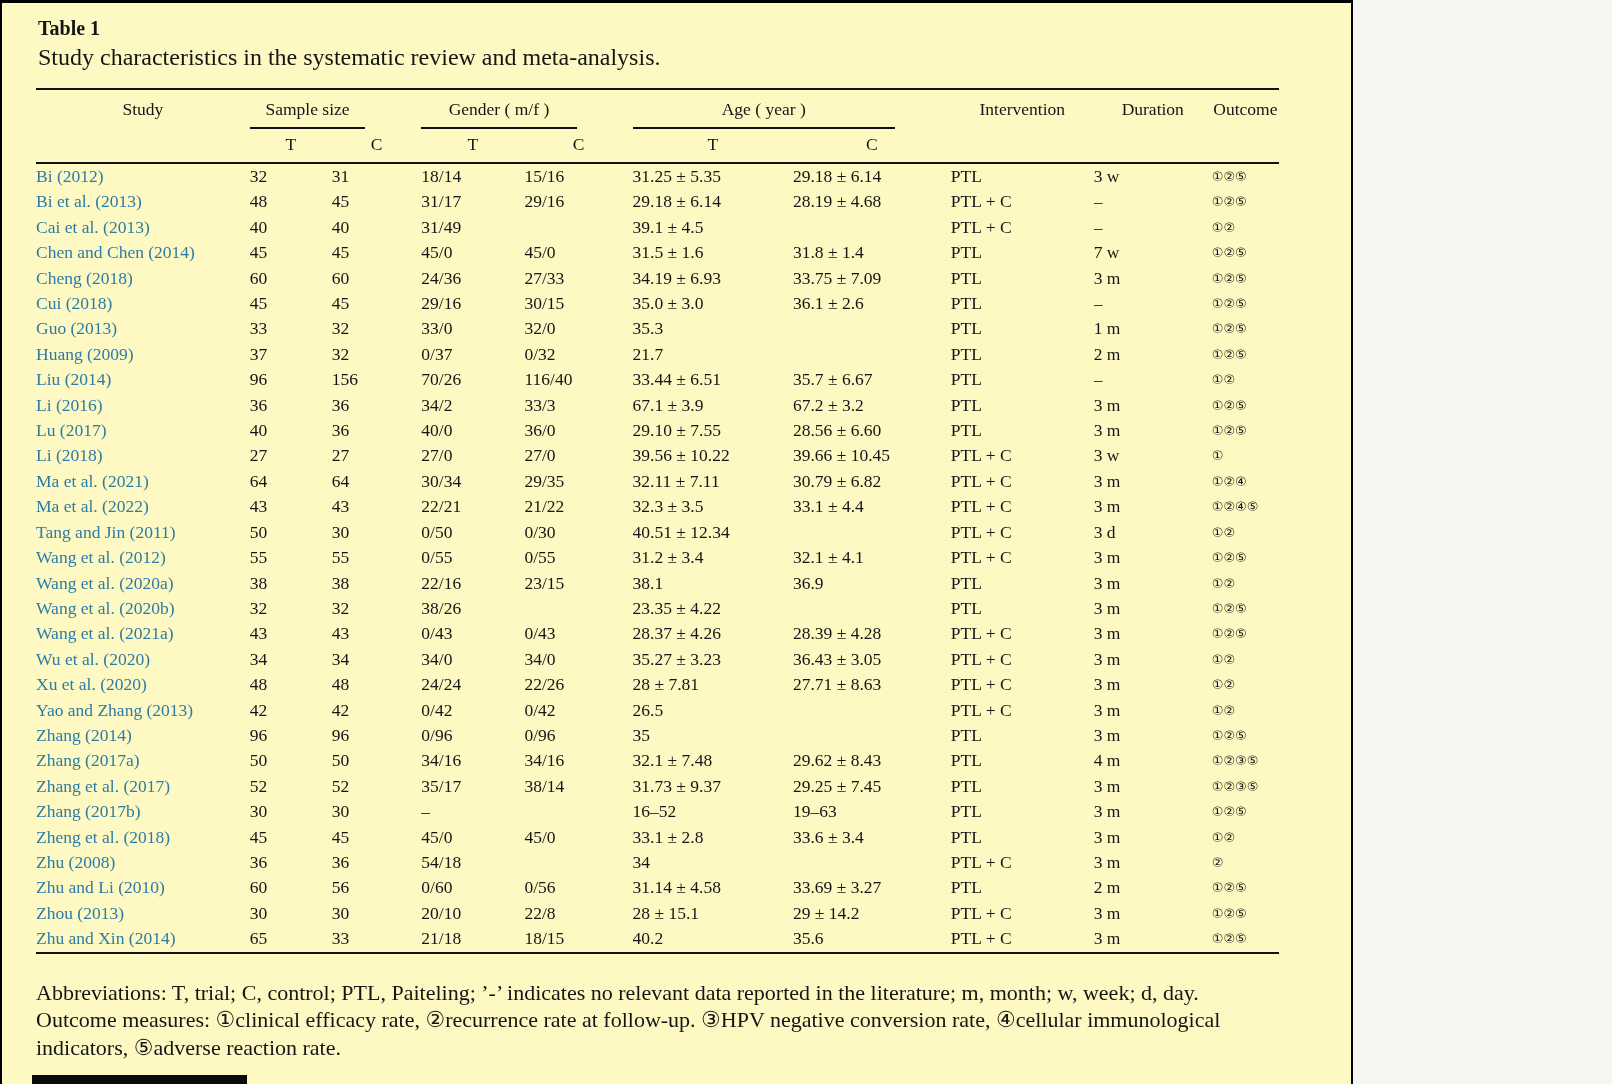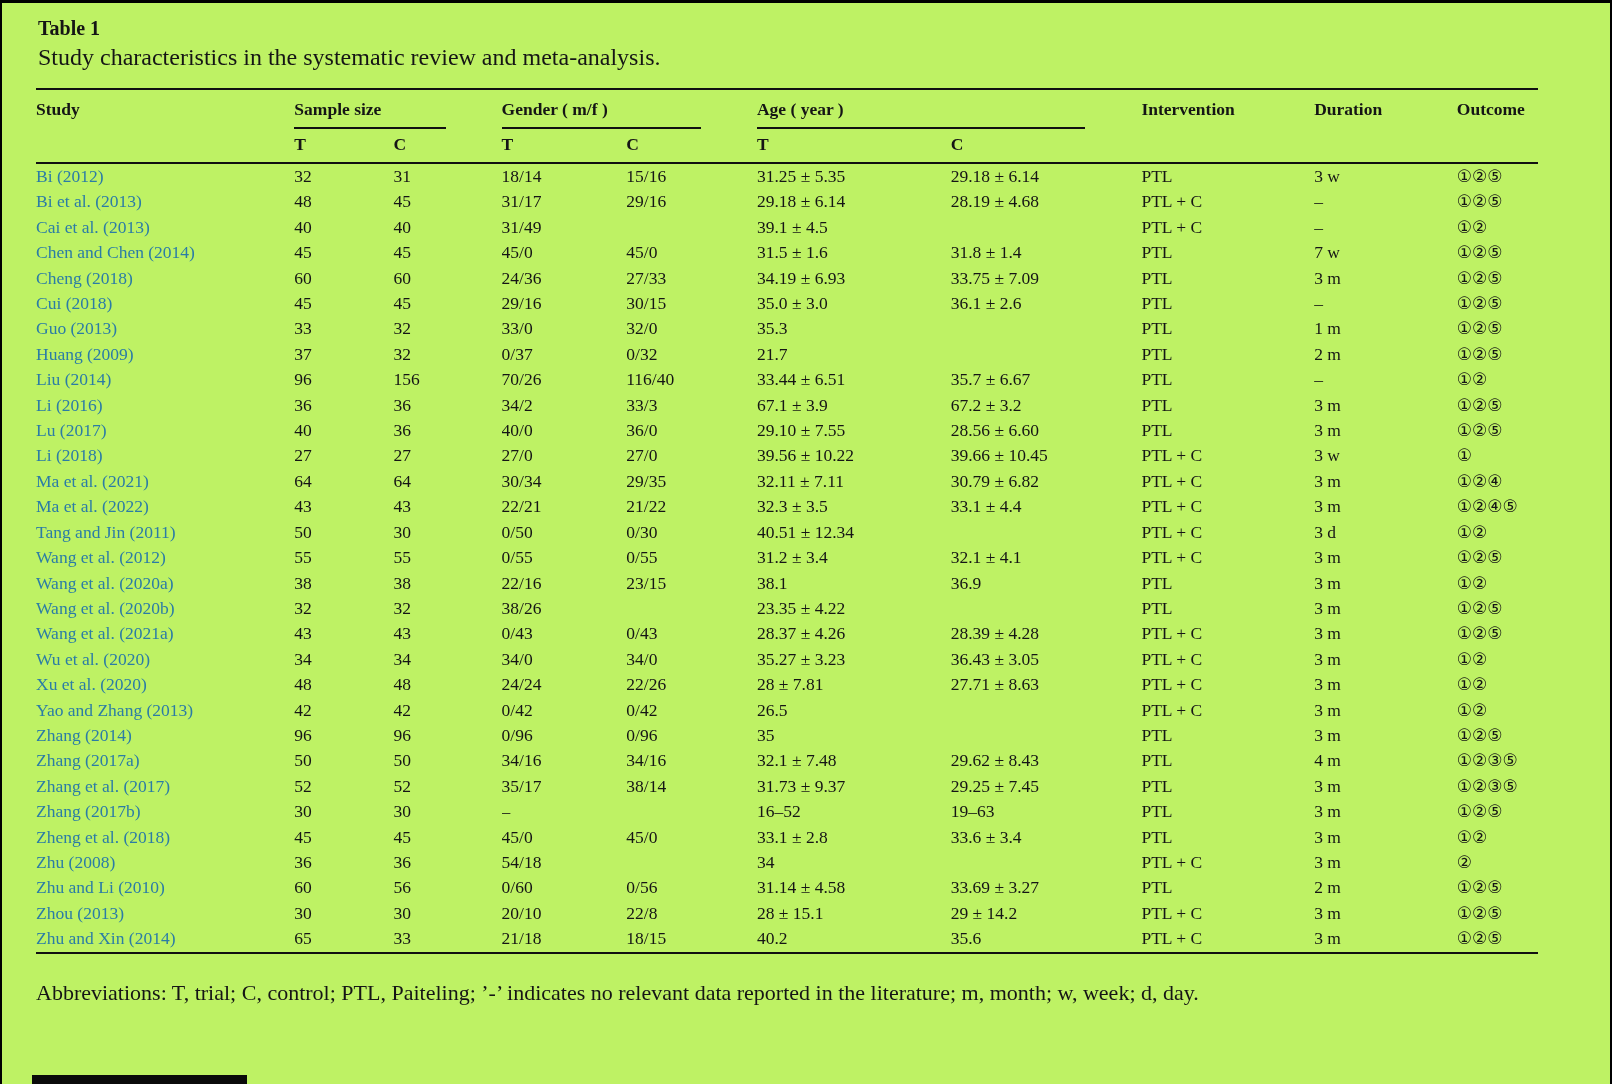--- a/index.html
+++ b/index.html
@@ -5,22 +5,22 @@
   * { box-sizing: border-box; }
   html, body { margin: 0; padding: 0; }
   body {
     width: 1612px; height: 1084px;
     background: #f6f5f1;
     font-family: "Liberation Serif", "DejaVu Serif", serif;
     color: #151515;
   }
   .page {
     position: relative;
-    width: 1612px; height: 1084px;
-    background: #bef264;
+    width: 1353px; height: 1084px;
+    background: #fef9c3;
     border-top: 3px solid #000;
     border-left: 2px solid #000;
     border-right: 2px solid #000;
     padding: 12px 72px 0 34px;
     overflow: hidden;
   }
   .title { font-size: 20px; font-weight: bold; margin: 2px 0 4px 2px; }
   .caption { font-size: 24px; margin: 0 0 17px 2px; }
 
   table {
@@ -36,22 +36,22 @@
   col.c-sc     { width: 7.2%; }
   col.c-gt     { width: 8.3%; }
   col.c-gc     { width: 8.7%; }
   col.c-at     { width: 12.9%; }
   col.c-ac     { width: 12.7%; }
   col.c-int    { width: 11.5%; }
   col.c-dur    { width: 9.5%; }
   col.c-out    { width: 5.4%; }
 
   thead th {
-    font-weight: bold;
-    text-align: left;
+    font-weight: normal;
+    text-align: center;
     vertical-align: top;
     padding: 9px 0 0 0;
     border-bottom: 2px solid #111;
   }
   thead th.span2 { border-bottom: none; }
   .grp {
     border-bottom: 2px solid #111;
     padding-bottom: 7px;
     margin-right: 56px;
   }
@@ -61,21 +61,21 @@
   tbody td {
     padding: 0;
     line-height: 25.4px;
     height: 25.4px;
     white-space: nowrap;
     overflow: hidden;
   }
   tbody td.study { color: #2b7ca6; cursor: pointer; }
   tbody td.outcome {
     font-family: "Liberation Serif", "DejaVu Sans", serif;
-    font-size: 17px;
+    font-size: 13px;
   }
   .footnotes { margin-top: 25px; font-size: 22px; line-height: 27.5px; }
   .footnotes p { margin: 0; }
   .artifact-bar {
     position: absolute;
     left: 30px; bottom: 0;
     width: 215px; height: 9px;
     background: #0a0a0a;
   }
 </style>
@@ -495,16 +495,17 @@
     <td>35.6</td>
     <td>PTL + C</td>
     <td>3 m</td>
     <td class="outcome">①②⑤</td>
   </tr>
       </tbody>
   </table>
 
   <div class="footnotes">
     <p>Abbreviations: T, trial; C, control; PTL, Paiteling; ’-’ indicates no relevant data reported in the literature; m, month; w, week; d, day.</p>
+    <p>Outcome measures: ①clinical efficacy rate, ②recurrence rate at follow-up. ③HPV negative conversion rate, ④cellular immunological indicators, ⑤adverse reaction rate.</p>
   </div>
 
   <div class="artifact-bar"></div>
 </div>
 
 </body></html>

